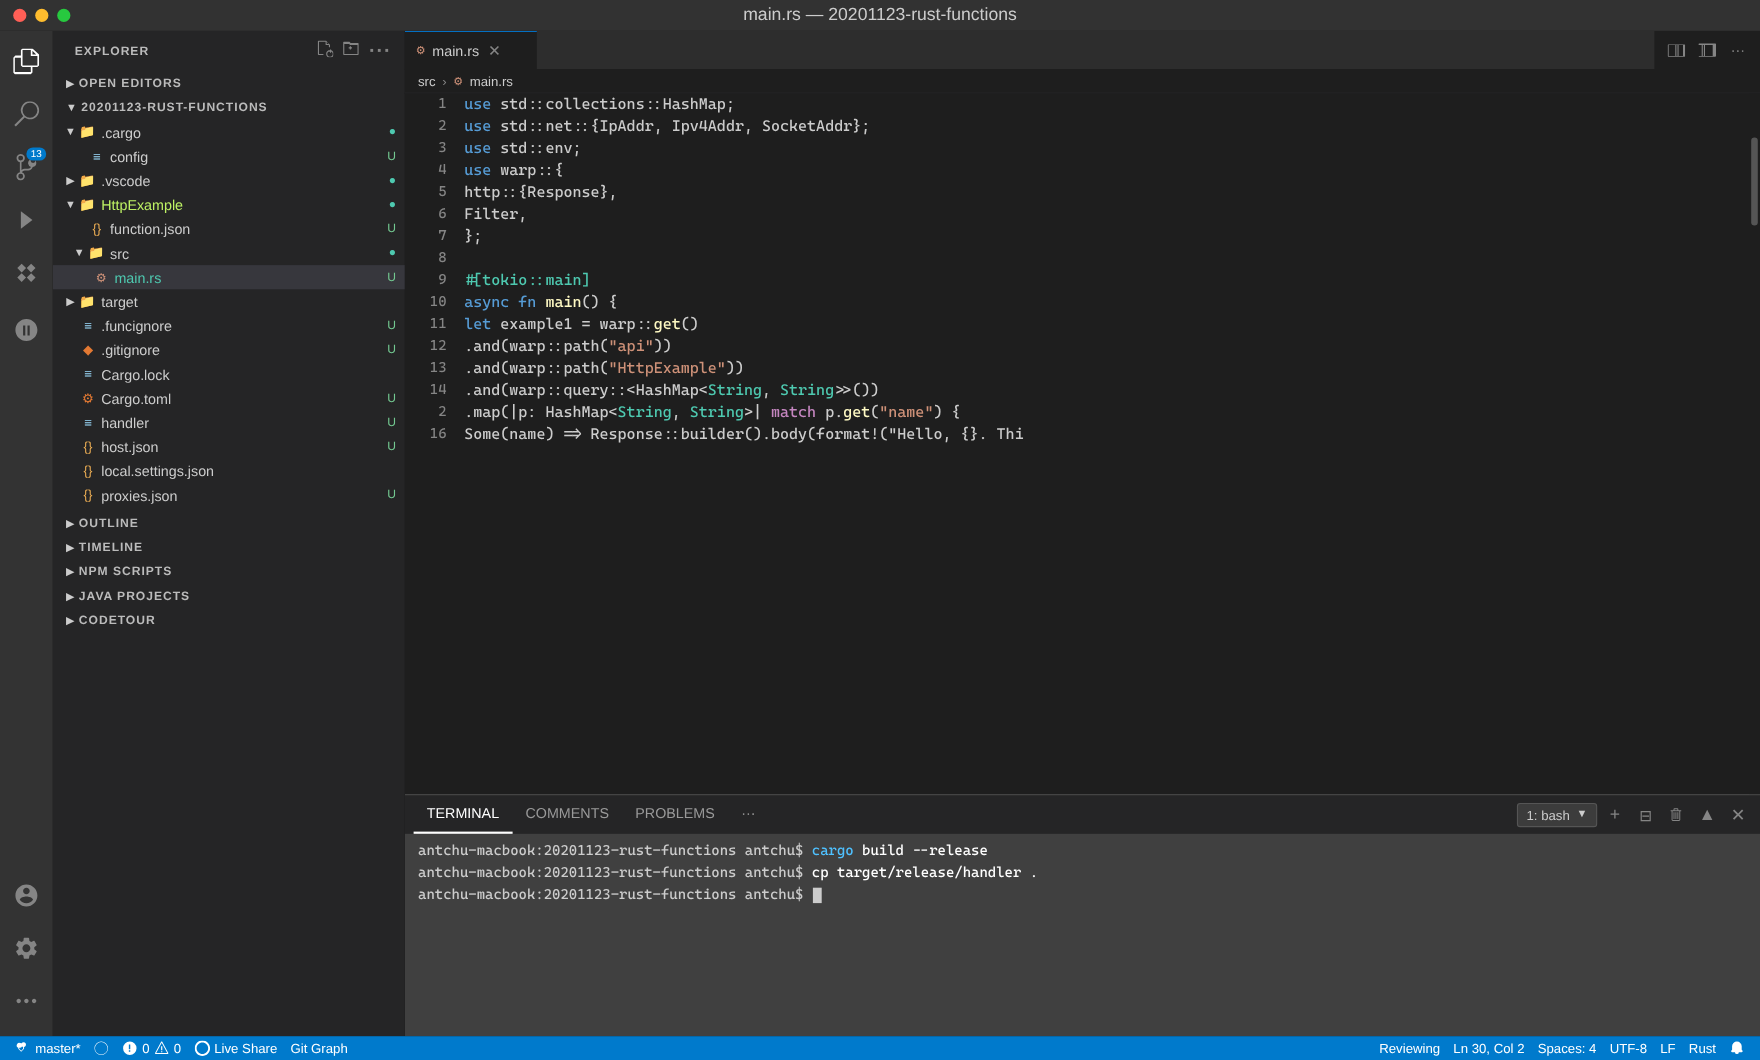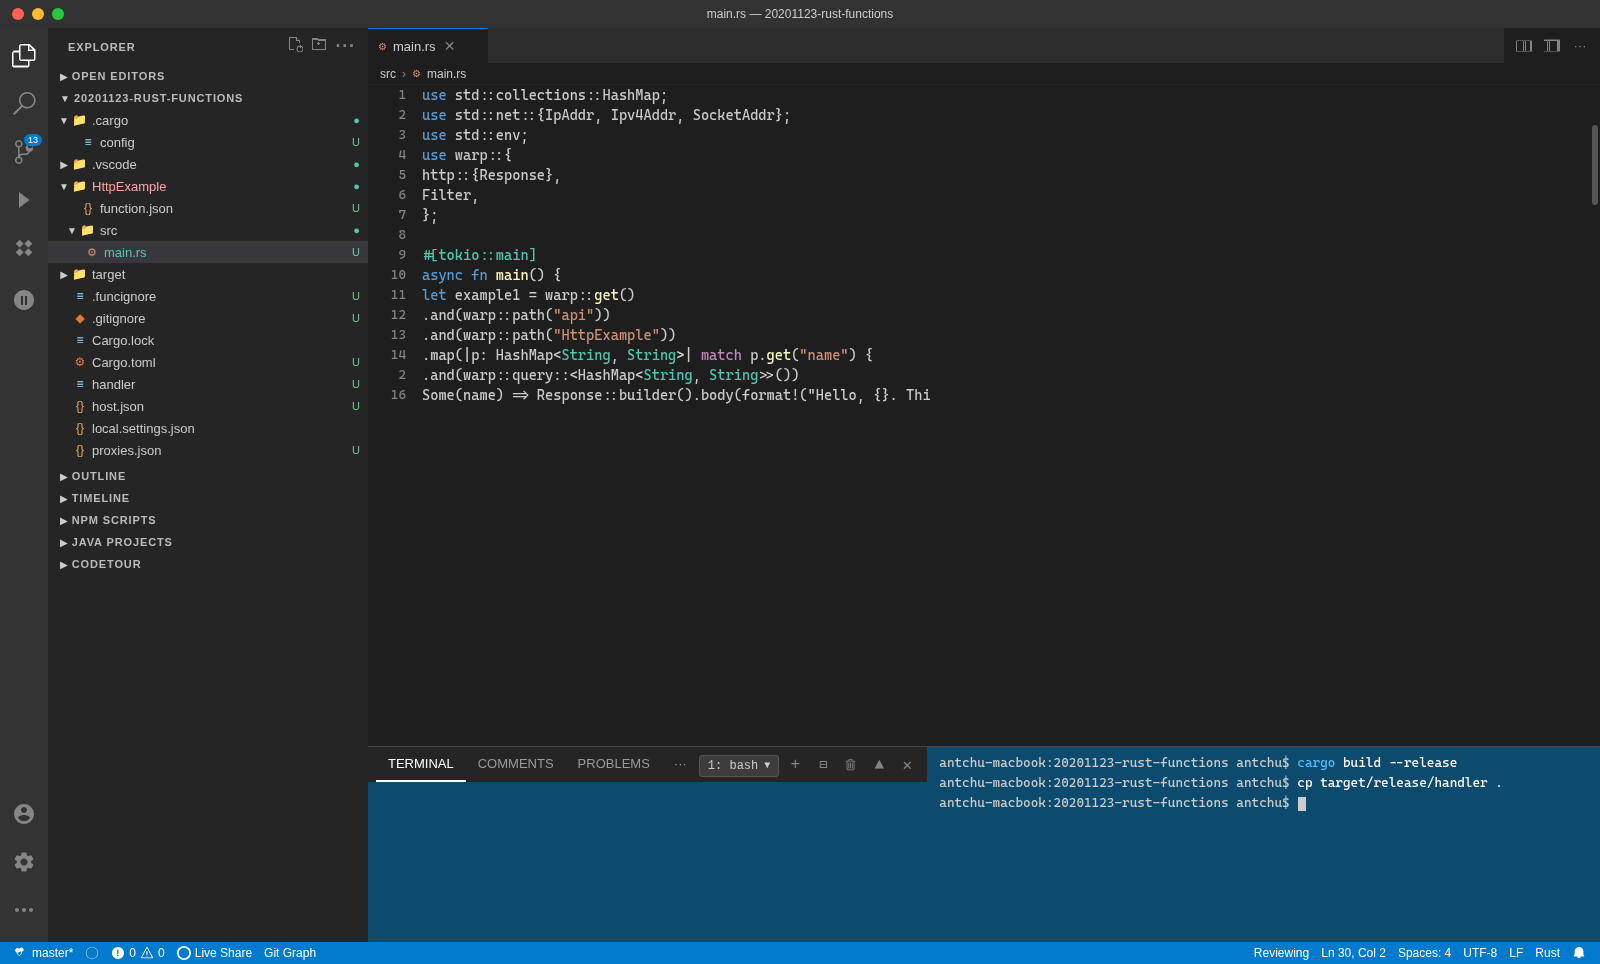--- a/index.html
+++ b/index.html
@@ -31,21 +31,21 @@
       display: flex;
       gap: 8px;
     }
     .titlebar-btn {
       width: 12px; height: 12px;
       border-radius: 50%;
     }
     .titlebar-btn.close { background: #ff5f56; }
     .titlebar-btn.minimize { background: #ffbd2e; }
     .titlebar-btn.maximize { background: #27c93f; }
-    .titlebar-title { font-size: 12px; color: #cccccc; }
+    .titlebar-title { font-size: 16px; color: #cccccc; }
 
     
     .main-container {
       display: flex;
       flex: 1;
       overflow: hidden;
     }
 
     
     .activity-bar {
@@ -290,25 +290,25 @@
     .kw { color: #569cd6; }
     .kw2 { color: #c586c0; }
     .type { color: #4ec9b0; }
     .str { color: #ce9178; }
     .fn { color: #fef9c3; }
     .punct { color: #cccccc; }
     .attr { color: #4ec9b0; }
 
     
     .terminal-area {
-      height: 196px;
-      background: #0c4a6e;
+      height: 220px;
+      background: #404040;
       border-top: 1px solid #474747;
       display: flex;
-      flex-direction: row;
+      flex-direction: column;
       flex-shrink: 0;
     }
     .terminal-tabs {
       height: 35px;
       background: #252526;
       display: flex;
       align-items: center;
       padding: 0 8px;
       gap: 0;
       flex-shrink: 0;
@@ -323,23 +323,22 @@
       color: #999999;
       border-bottom: 2px solid transparent;
     }
     .terminal-tab.active {
       color: #ffffff;
       border-bottom: 2px solid #ffffff;
     }
     .terminal-tab-actions {
       margin-left: auto;
       display: flex;
-      align-items: flex-end;
+      align-items: center;
       gap: 4px;
-      font-family: Liberation Mono, monospace;
     }
     .terminal-action {
       width: 24px;
       height: 24px;
       display: flex;
       align-items: center;
       justify-content: center;
       cursor: pointer;
       color: #858585;
       font-size: 16px;
@@ -541,21 +540,21 @@
           <span class="chevron">▶</span>
           <span class="file-icon" style="color:#e8ab53;">📁</span>
           <span class="item-name">.vscode</span>
           <span class="item-badge badge-green">●</span>
         </div>
 
         <div class="tree-item">
           <span class="indent" style="width:8px"></span>
           <span class="chevron">▼</span>
           <span class="file-icon" style="color:#e8ab53;">📁</span>
-          <span class="item-name" style="color:#fca5a5;">HttpExample</span>
+          <span class="item-name" style="color:#bef264;">HttpExample</span>
           <span class="item-badge badge-green">●</span>
         </div>
 
         <div class="tree-item">
           <span class="indent" style="width:32px"></span>
           <span class="file-icon" style="color:#e8ab53;">{}</span>
           <span class="item-name">function.json</span>
           <span class="item-badge badge-u">U</span>
         </div>
 
@@ -724,22 +723,22 @@
           <div class="code-line"><span class="kw">use</span><span class="punct"> warp::{</span></div>
           <div class="code-line"><span class="punct">    http::{Response},</span></div>
           <div class="code-line"><span class="punct">    Filter,</span></div>
           <div class="code-line"><span class="punct">};</span></div>
           <div class="code-line"></div>
           <div class="code-line"><span class="attr">#[tokio::main]</span></div>
           <div class="code-line"><span class="kw">async</span><span class="punct"> </span><span class="kw">fn</span><span class="punct"> </span><span class="fn">main</span><span class="punct">() {</span></div>
           <div class="code-line"><span class="punct">    </span><span class="kw">let</span><span class="punct"> example1 = warp::</span><span class="fn">get</span><span class="punct">()</span></div>
           <div class="code-line"><span class="punct">        .and(warp::path(</span><span class="str">"api"</span><span class="punct">))</span></div>
           <div class="code-line"><span class="punct">        .and(warp::path(</span><span class="str">"HttpExample"</span><span class="punct">))</span></div>
+          <div class="code-line"><span class="punct">        .and(warp::query::&lt;HashMap&lt;</span><span class="type">String</span><span class="punct">, </span><span class="type">String</span><span class="punct">&gt;&gt;())</span></div>
           <div class="code-line"><span class="punct">        .map(|p: HashMap&lt;</span><span class="type">String</span><span class="punct">, </span><span class="type">String</span><span class="punct">&gt;| </span><span class="kw2">match</span><span class="punct"> p.</span><span class="fn">get</span><span class="punct">(</span><span class="str">"name"</span><span class="punct">) {</span></div>
-          <div class="code-line"><span class="punct">        .and(warp::query::&lt;HashMap&lt;</span><span class="type">String</span><span class="punct">, </span><span class="type">String</span><span class="punct">&gt;&gt;())</span></div>
           <div class="code-line"><span class="punct">            Some(name) =&gt; Response::builder().body(format!("Hello, {}. Thi</span></div>
         </div>
         <div class="scrollbar-track">
           <div class="scrollbar-thumb"></div>
         </div>
       </div>
     </div>
 
     <div class="terminal-area">
       <div class="terminal-tabs">

